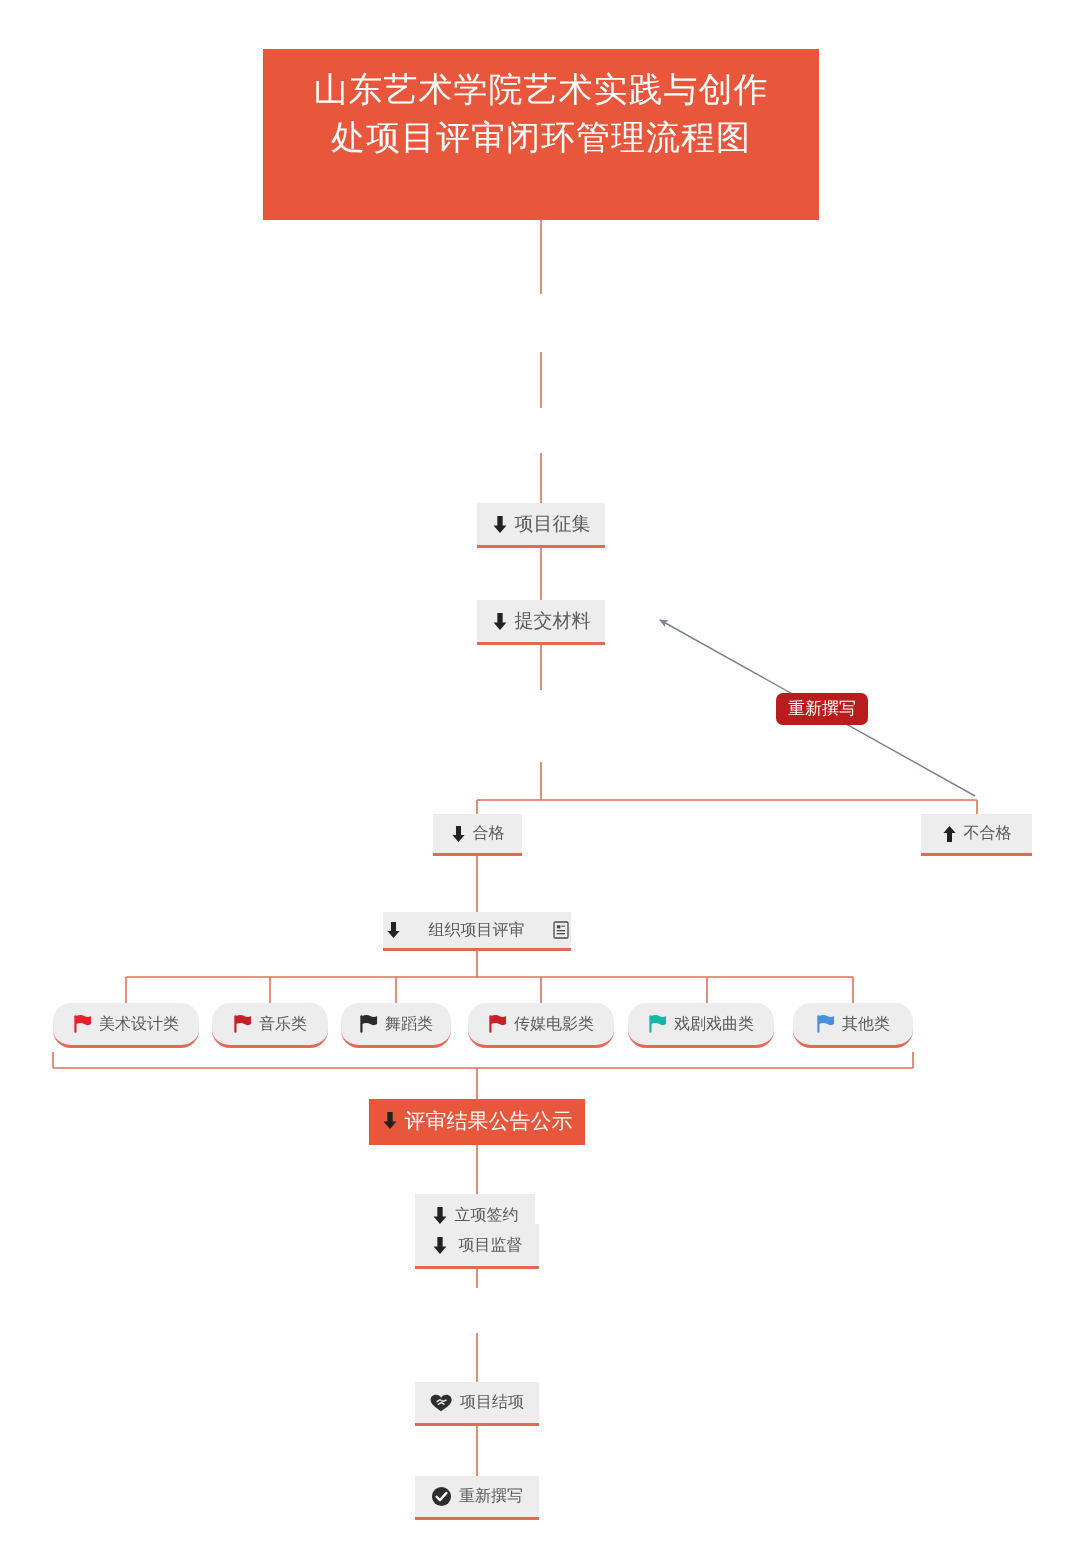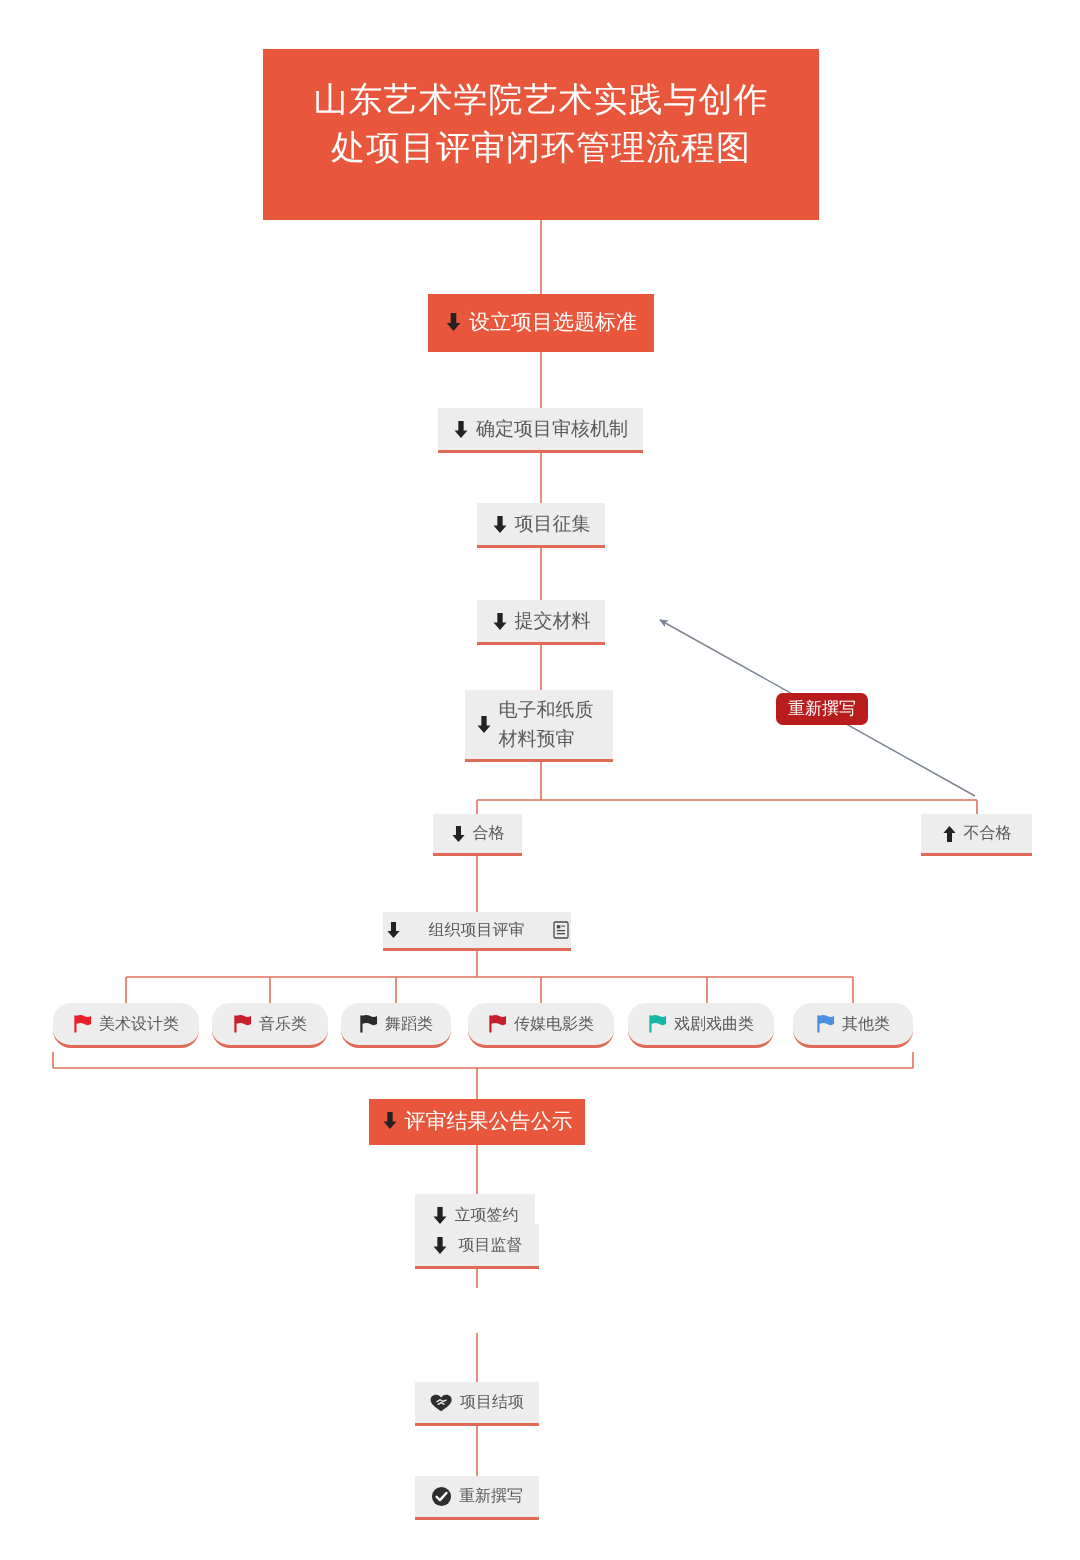--- a/index.html
+++ b/index.html
@@ -40,21 +40,21 @@
   .node .lbl { display: block; }
 
   
   .title-node {
     background: #E8573C;
     color: #ffffff;
     font-size: 34px;
     line-height: 1.42;
     letter-spacing: 1px;
     text-align: center;
-    padding: 26px 18px 18px 18px;
+    padding: 16px 18px 18px 18px;
     font-weight: 400;
     display: block;
   }
 
   
   .node.orange {
     background: #E8573C;
     color: #ffffff;
     font-size: 21px;
     border-bottom: 3px solid #E8573C;
@@ -158,67 +158,40 @@
       </marker>
     </defs>
     <path d="M975,796 L660,620" stroke="#7b8591" stroke-width="1.5" fill="none" marker-end="url(#rewriteArrow)"></path>
   </svg>
 
   <div class="node title-node" style="left:263px; top:49px; width:556px; height:171px;">
     <div class="lbl">山东艺术学院艺术实践与创作</div>
     <div class="lbl">处项目评审闭环管理流程图</div>
   </div>
 
-  <div class="node orange" style="left:428px; top:294px; width:226px; height:58px;">
-    <span class="icon">
-      <svg width="17" height="20" viewBox="0 0 16 20">
-          <path d="M5.2 1 h5.6 v10 h4 L8 19 L1.2 11 h4 z" fill="#222"></path>
-        </svg>
-    </span>
-    <span class="lbl">设立项目选题标准</span>
-  </div>
-
-  <div class="node grey" style="left:438px; top:408px; width:205px; height:45px;">
-    <span class="icon">
-      <svg width="16" height="19" viewBox="0 0 16 20">
-          <path d="M5.2 1 h5.6 v10 h4 L8 19 L1.2 11 h4 z" fill="#222"></path>
-        </svg>
-    </span>
-    <span class="lbl">确定项目审核机制</span>
-  </div>
+
 
   <div class="node grey" style="left:477px; top:503px; width:128px; height:45px;">
     <span class="icon">
       <svg width="16" height="19" viewBox="0 0 16 20">
           <path d="M5.2 1 h5.6 v10 h4 L8 19 L1.2 11 h4 z" fill="#222"></path>
         </svg>
     </span>
     <span class="lbl">项目征集</span>
   </div>
 
   <div class="node grey" style="left:477px; top:600px; width:128px; height:45px;">
     <span class="icon">
       <svg width="16" height="19" viewBox="0 0 16 20">
           <path d="M5.2 1 h5.6 v10 h4 L8 19 L1.2 11 h4 z" fill="#222"></path>
         </svg>
     </span>
     <span class="lbl">提交材料</span>
   </div>
 
-  <div class="node grey twoline" style="left:465px; top:690px; width:148px; height:72px;">
-    <span class="icon">
-      <svg width="16" height="19" viewBox="0 0 16 20">
-          <path d="M5.2 1 h5.6 v10 h4 L8 19 L1.2 11 h4 z" fill="#222"></path>
-        </svg>
-    </span>
-    <span>
-      <span class="lbl">电子和纸质</span>
-      <span class="lbl">材料预审</span>
-    </span>
-  </div>
 
   <div class="node grey small" style="left:433px; top:814px; width:89px; height:42px;">
     <span class="icon">
       <svg width="15" height="18" viewBox="0 0 16 20">
           <path d="M5.2 1 h5.6 v10 h4 L8 19 L1.2 11 h4 z" fill="#222"></path>
         </svg>
     </span>
     <span class="lbl">合格</span>
   </div>
 

